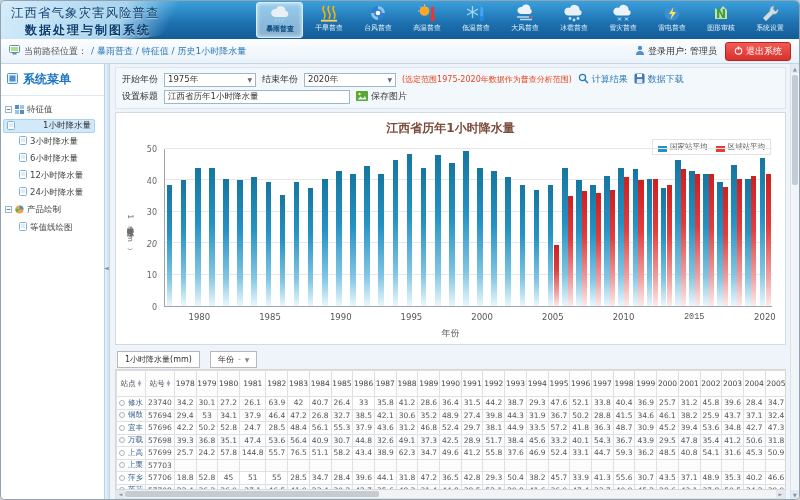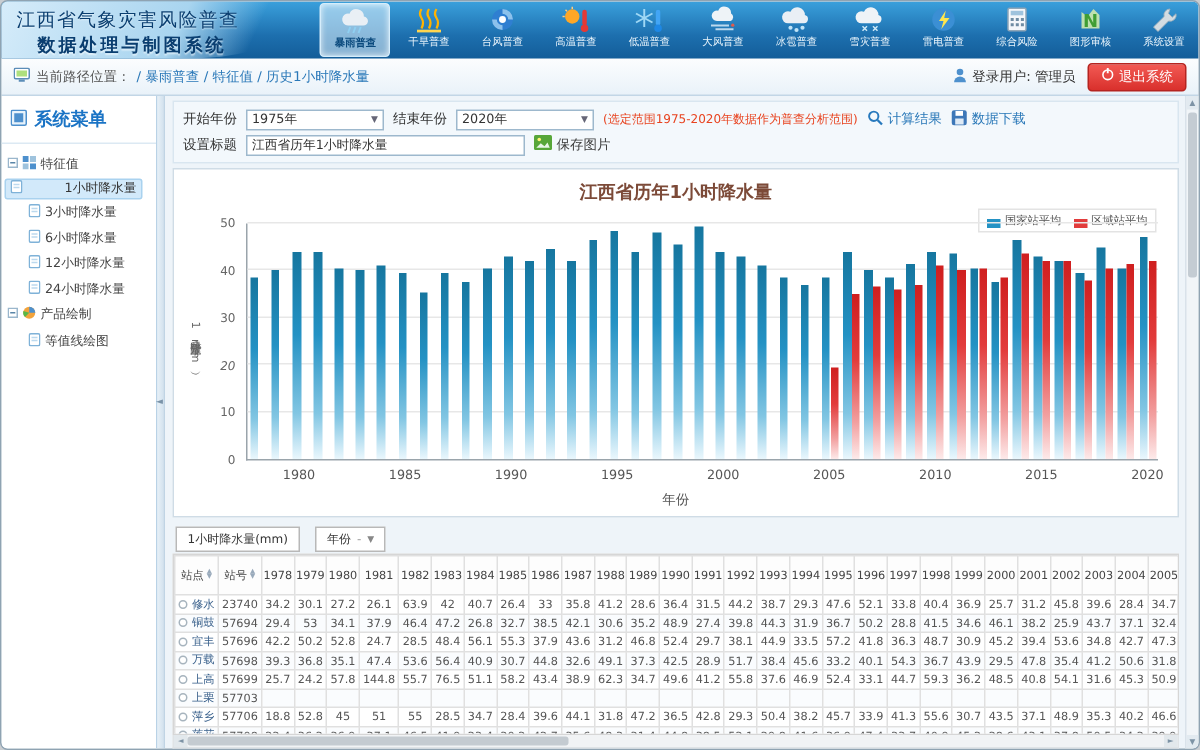--- a/index.html
+++ b/index.html
@@ -195,37 +195,20 @@
           <span class="nlabel">雪灾普查</span>
         </div>
         <div class="nitem">
           <span class="nicon">
             <svg width="22" height="18">
               <circle cx="11" cy="9" r="7.5" fill="#3b8fd4"></circle>
               <polygon points="12.5,3 8,10 11,10 9.5,15.5 15,8 11.5,8" fill="#ffe64d"></polygon>
             </svg>
           </span>
           <span class="nlabel">雷电普查</span>
-        </div>
-        <div class="nitem">
-          <span class="nicon">
-            <svg width="22" height="18">
-              <rect x="5" y="1.5" width="12" height="15" rx="1" fill="#f4f7fa" stroke="#8fa6b8"></rect>
-              <rect x="6.8" y="3.2" width="8.4" height="3" fill="#9fc3dd"></rect>
-              <g fill="#6f8ca3">
-                <rect x="6.8" y="8" width="2" height="2"></rect>
-                <rect x="10.2" y="8" width="2" height="2"></rect>
-                <rect x="13.6" y="8" width="2" height="2"></rect>
-                <rect x="6.8" y="11.5" width="2" height="2"></rect>
-                <rect x="10.2" y="11.5" width="2" height="2"></rect>
-                <rect x="13.6" y="11.5" width="2" height="2"></rect>
-              </g>
-            </svg>
-          </span>
-          <span class="nlabel">综合风险</span>
         </div>
         <div class="nitem">
           <span class="nicon">
             <svg width="22" height="18">
               <path d="M5 15V4l4 3 4-5 4 4v9z" fill="#bfe0b0"></path>
               <text x="11" y="14" font-size="12" font-weight="bold" fill="#3f9e35" text-anchor="middle">N</text>
             </svg>
           </span>
           <span class="nlabel">图形审核</span>
         </div>
@@ -484,21 +467,21 @@
             <div class="bar red" style="left: 98.9302%; width: 0.837209%; height: 84%;"></div>
           </div>
         <div class="xaxis" id="cXaxis">
             <span class="xtick" style="left: 5.81395%;">1980</span>
             <span class="xtick" style="left: 17.4419%;">1985</span>
             <span class="xtick" style="left: 29.0698%;">1990</span>
             <span class="xtick" style="left: 40.6977%;">1995</span>
             <span class="xtick" style="left: 52.3256%;">2000</span>
             <span class="xtick" style="left: 63.9535%;">2005</span>
             <span class="xtick" style="left: 75.5814%;">2010</span>
-            <span class="xtick" style="left: 87.2093%;">2015</span>
+            <span class="xtick" style="left: 87.2093%; font-family: Liberation Mono, monospace;">2015</span>
             <span class="xtick" style="left: 98.8372%;">2020</span>
           </div>
         <div class="xlabel" id="cXlabel">年份</div>
       </div>
 
       <div class="table-panel">
         <div class="tctrls">
           <span class="tctrl">
               <span>1小时降水量(mm)</span>
             </span>

